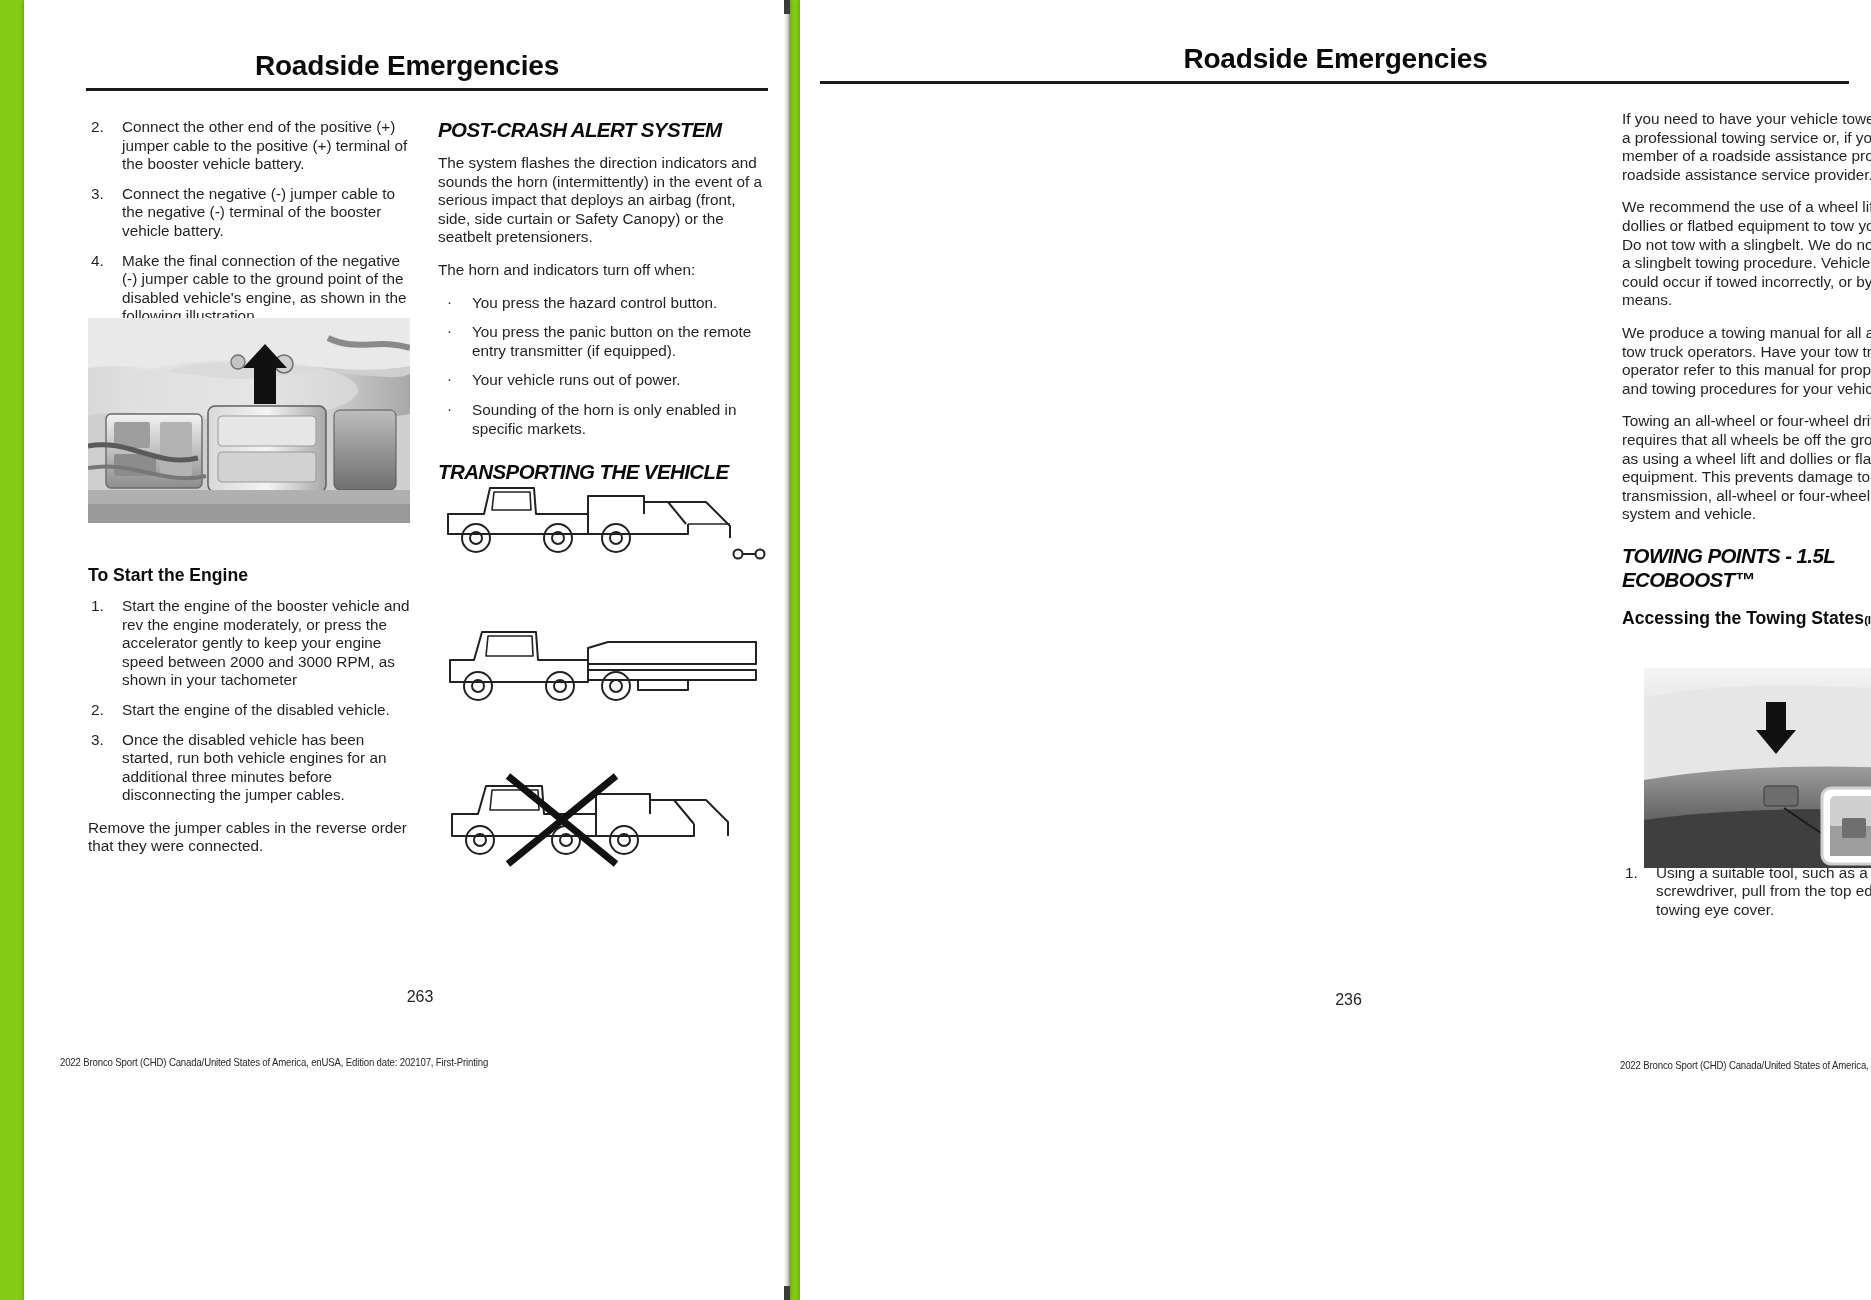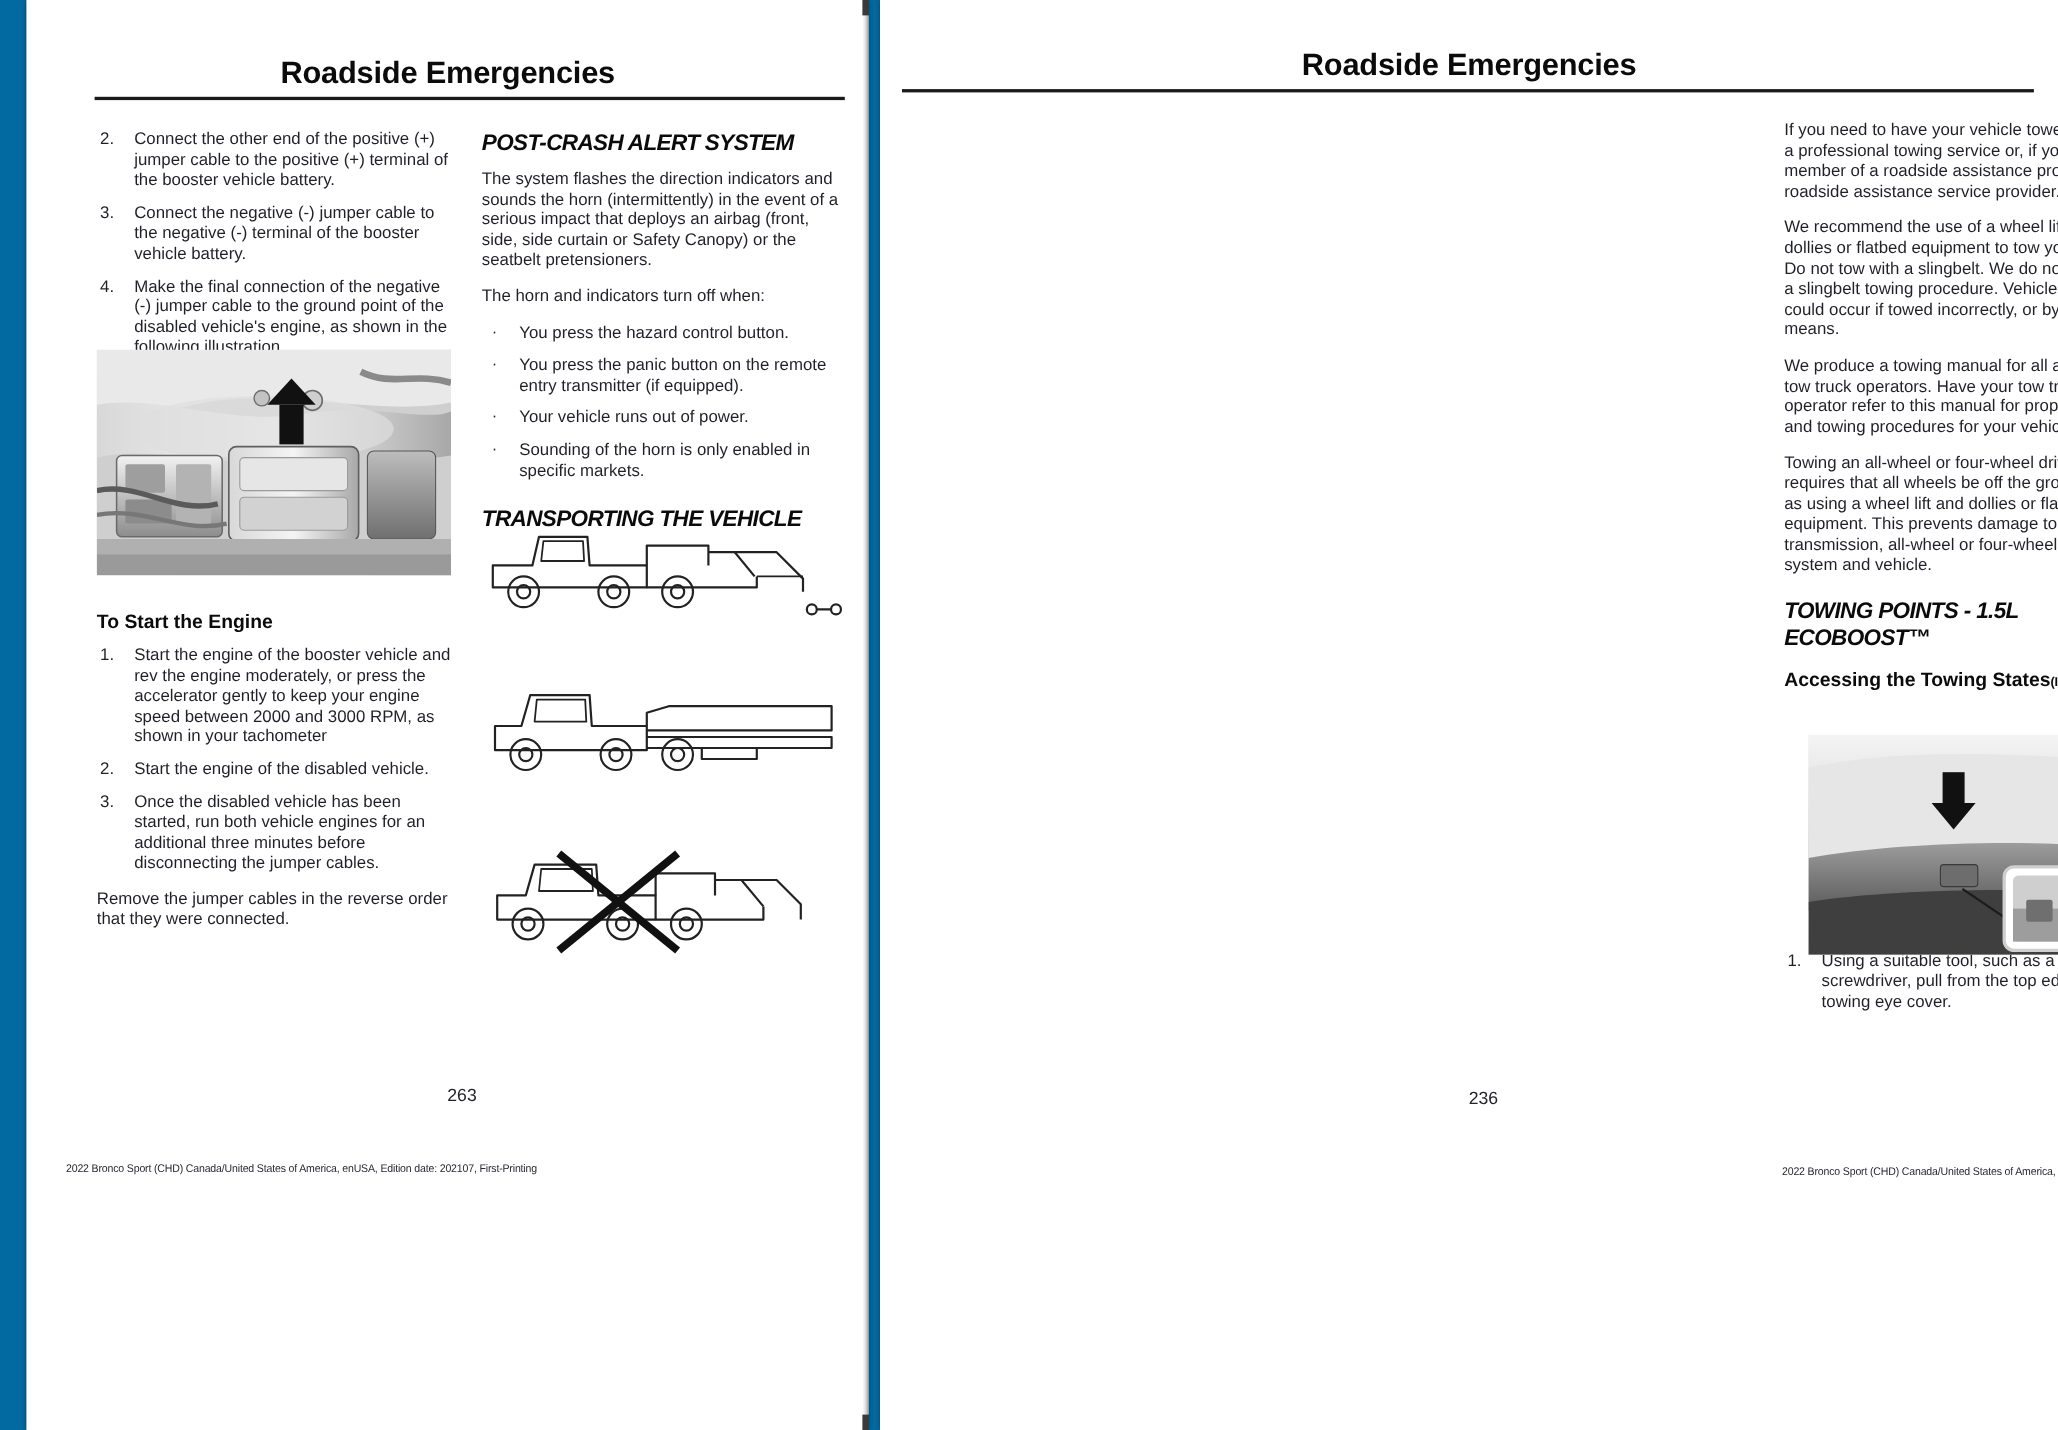--- a/index.html
+++ b/index.html
@@ -4,21 +4,21 @@
 <style>
   * { box-sizing: border-box; }
   html, body {
     margin: 0; padding: 0;
     background: #c9c9c9;
     font-family: "Liberation Sans", sans-serif;
   }
   #root {
     position: relative;
     width: 1871px; height: 1300px;
-    background: #0369a1;
+    background: #84cc16;
     overflow: hidden;
   }
 
   
   .page {
     position: absolute;
     top: 0;
     background: #ffffff;
     box-shadow: 0 0 4px rgba(0,0,0,.35);
   }
@@ -90,21 +90,21 @@
     font-size: 20.5px;
     line-height: 24px;
     font-weight: bold;
     letter-spacing: -0.2px;
     color: #0b0b0b;
     text-transform: none;
   }
   h2.sec.tight { letter-spacing: -0.6px; font-style: italic; }
 
   h3.sub {
-    margin: 0 0 11px 0;
+    margin: 10px 0 11px 0;
     font-size: 17.6px;
     line-height: 21px;
     font-weight: bold;
     color: #0b0b0b;
   }
   h3.sub .cond {
     font-size: 11.6px;
     font-weight: bold;
     letter-spacing: -0.2px;
   }

